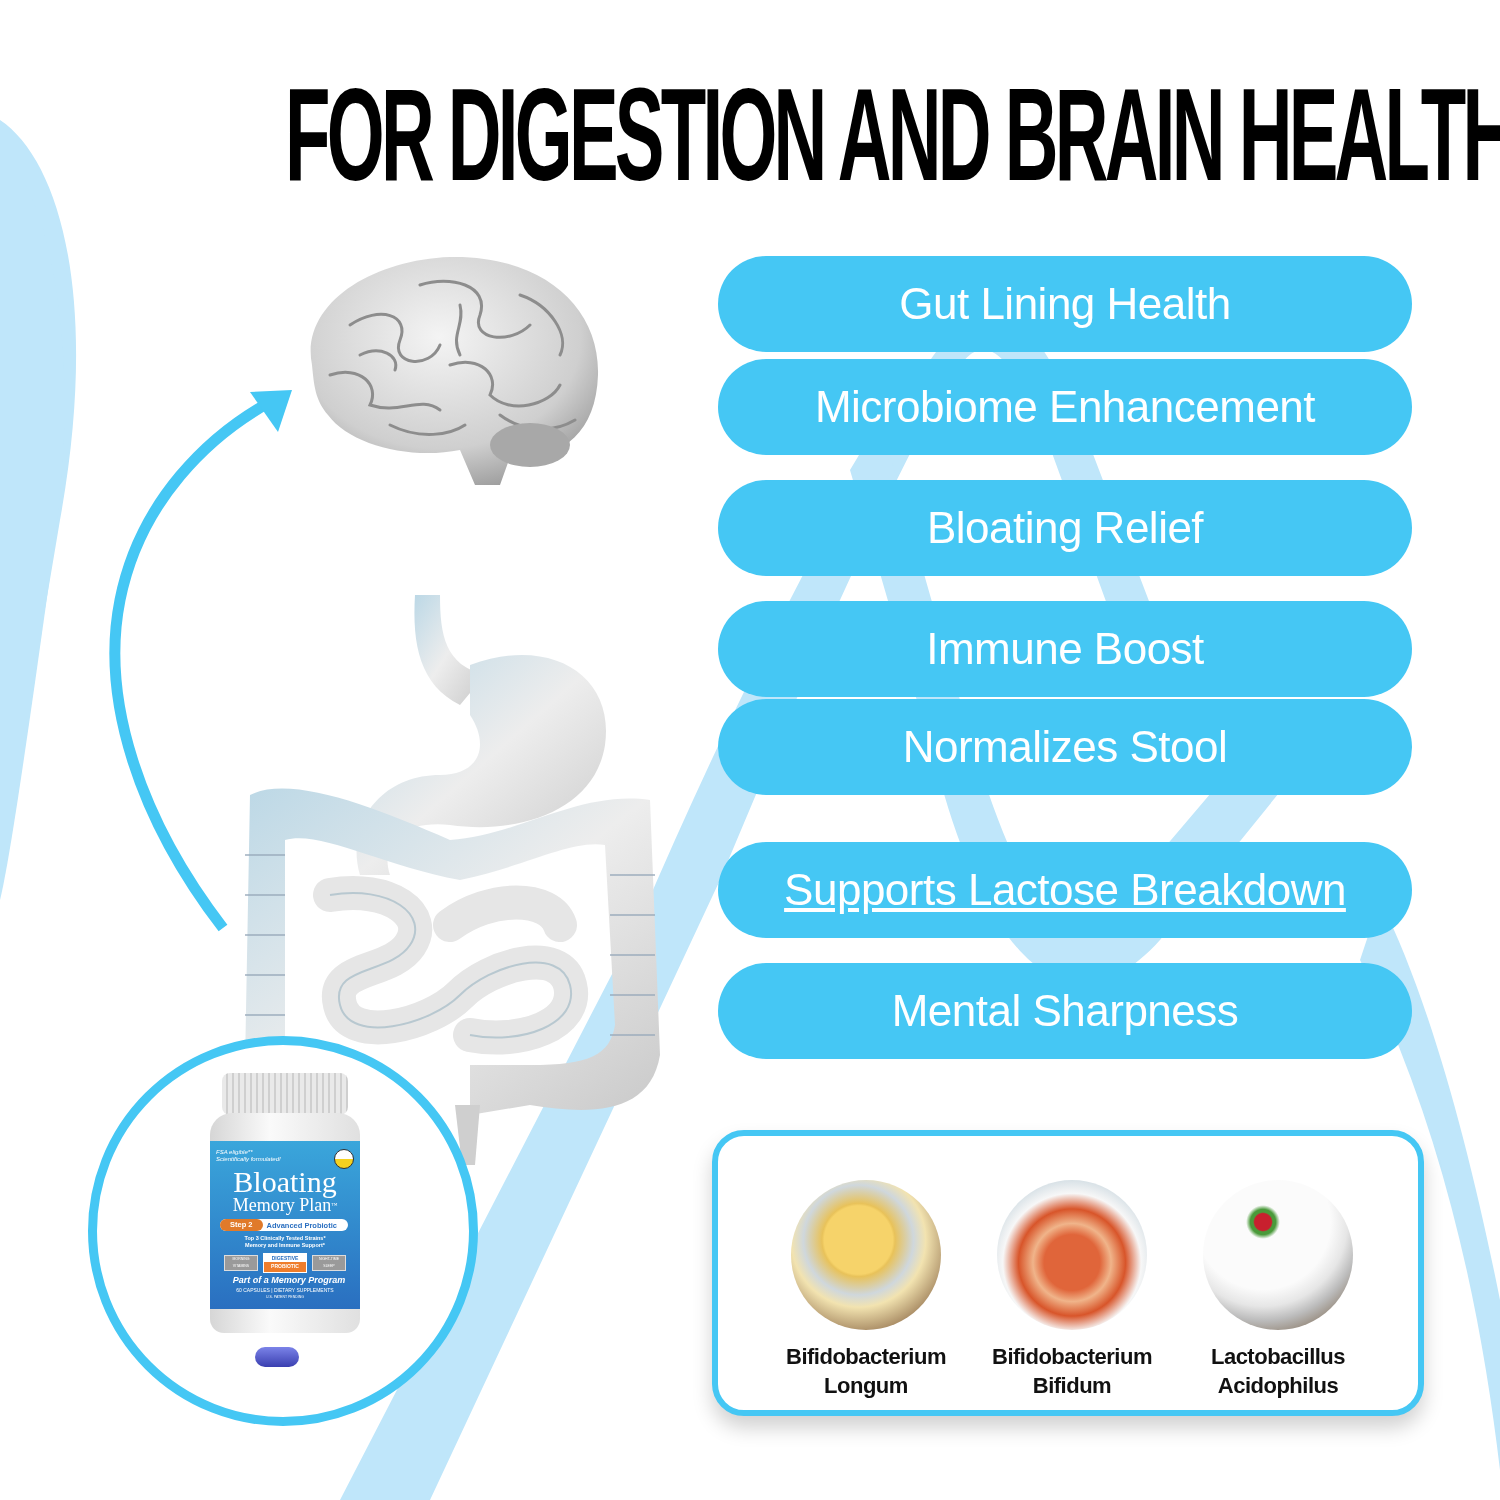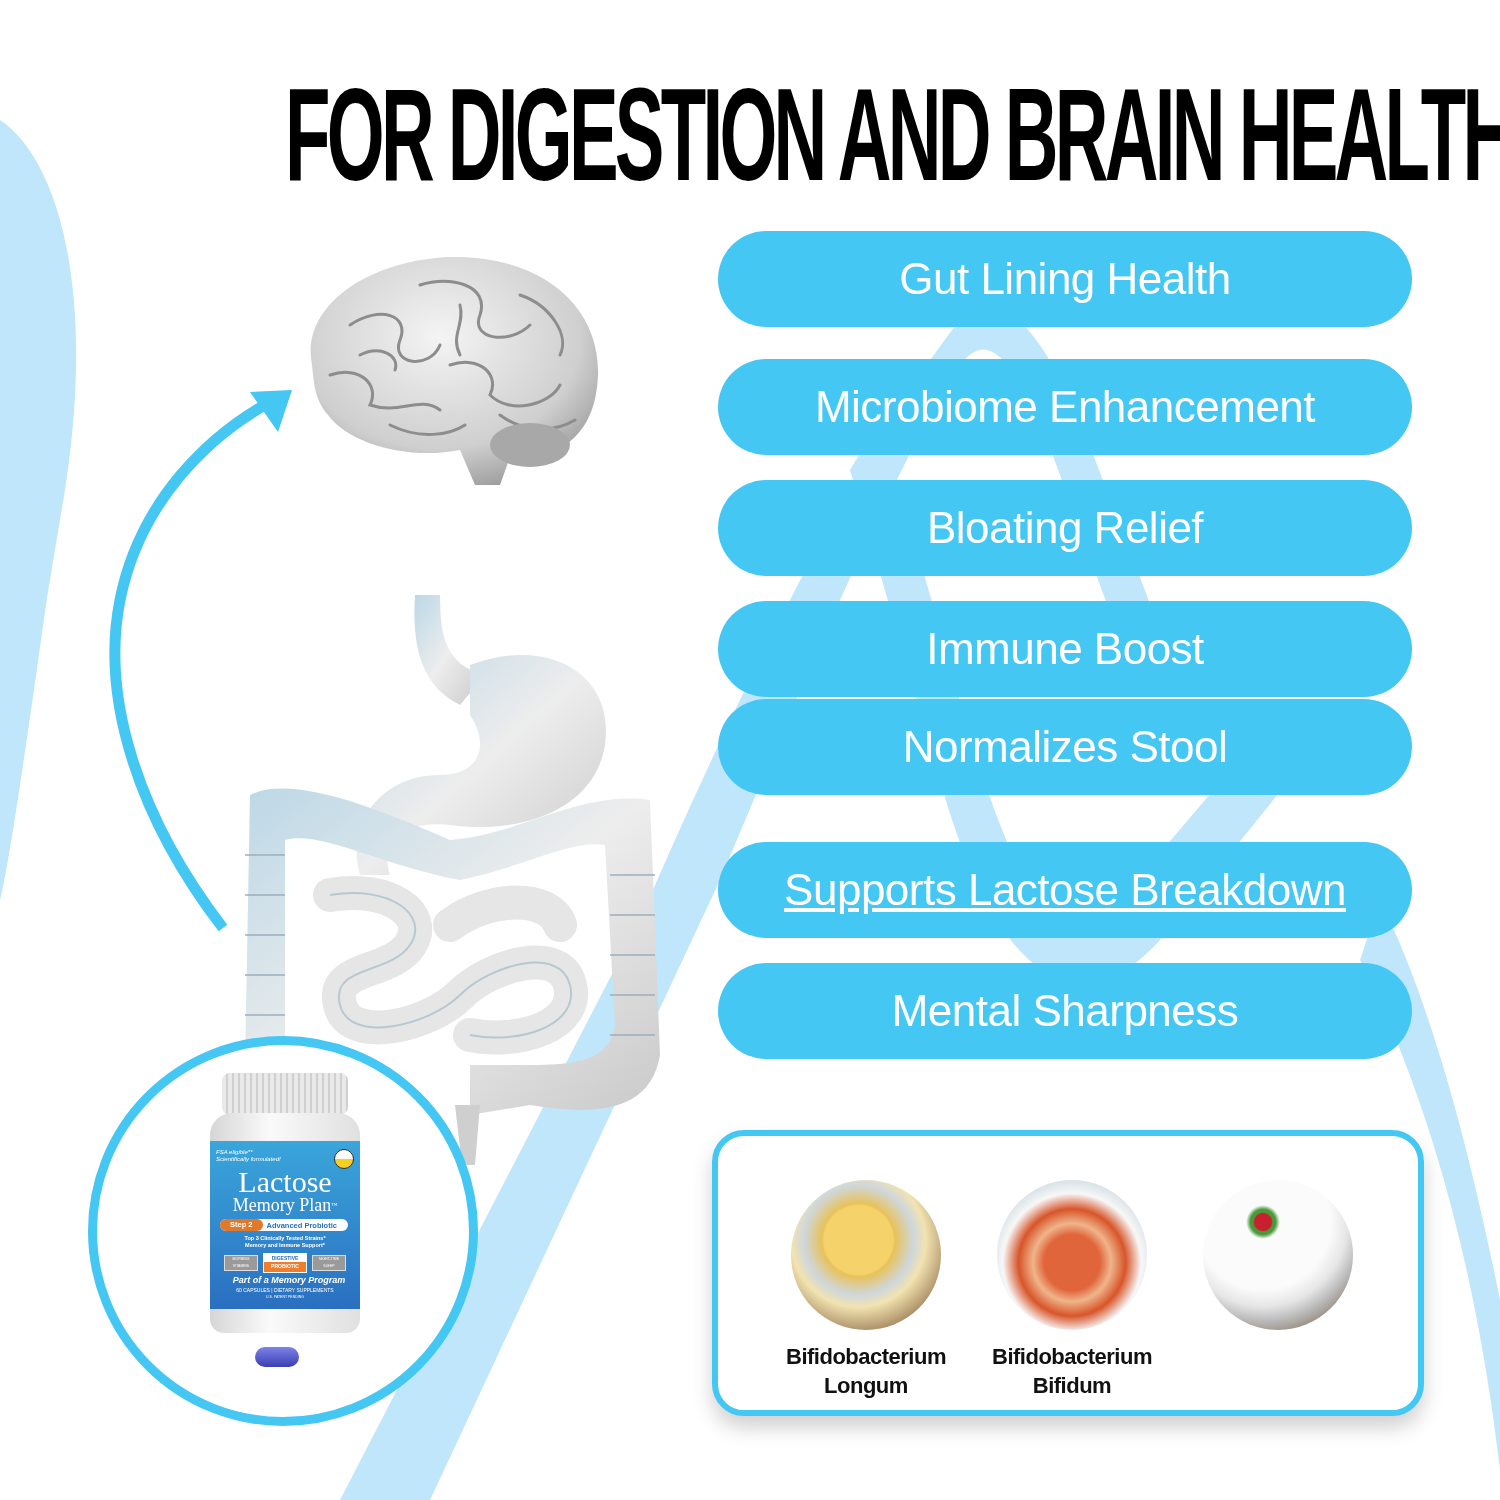--- a/index.html
+++ b/index.html
@@ -84,21 +84,21 @@
   <g fill="none" stroke="#e6e6e6" stroke-width="34" stroke-linecap="round">
     <path d="M100,300 C160,290 200,320 180,350 C160,380 100,370 110,410 C120,450 200,430 230,400 C260,370 330,350 340,390 C350,430 290,450 240,440"></path>
     <path d="M220,330 C260,300 320,300 330,330"></path>
   </g>
   <g fill="none" stroke="#b8c8d0" stroke-width="2">
     <path d="M100,300 C160,290 200,320 180,350 C160,380 100,370 110,410 C120,450 200,430 230,400 C260,370 330,350 340,390 C350,430 290,450 240,440"></path>
   </g>
   <path d="M225,510 L250,510 L245,570 L232,570 Z" fill="#cfcfcf"></path>
 </svg>
 
-<div class="pill" style="top:231px;">
+<div class="pill" style="top:256px;">
     <span>Gut Lining Health</span>
   </div>
 <div class="pill" style="top:359px;">
     <span>Microbiome Enhancement</span>
   </div>
 <div class="pill" style="top:480px;">
     <span>Bloating Relief</span>
   </div>
 <div class="pill" style="top:601px;">
     <span>Immune Boost</span>
@@ -114,21 +114,21 @@
   </div>
 
 <div class="product-circle">
   <div style="position:absolute;left:113px;top:28px;width:150px;height:260px;">
     <div style="position:absolute;left:12px;top:0;width:126px;height:42px;border-radius:8px;background:repeating-linear-gradient(90deg,#e9e9e9 0 4px,#cfcfcf 4px 6px);"></div>
     <div style="position:absolute;left:0;top:40px;width:150px;height:220px;border-radius:22px 22px 14px 14px;background:linear-gradient(90deg,#d6d6d6,#fafafa 40%,#e0e0e0);"></div>
     <div style="position:absolute;left:0;top:68px;width:150px;height:168px;background:linear-gradient(180deg,#3aa6db,#2a6fc0);color:#fff;text-align:center;">
       <div style="position:absolute;left:6px;top:8px;font-size:6px;font-style:italic;">FSA eligible**</div>
       <div style="position:absolute;left:6px;top:15px;font-size:6px;font-style:italic;">Scientifically formulated!</div>
       <div style="position:absolute;right:6px;top:8px;width:18px;height:18px;border-radius:50%;background:linear-gradient(180deg,#fff 50%,#f4d120 50%);border:1px solid #333;"></div>
-      <div style="position:absolute;left:0;width:150px;top:26px;font-family:'Liberation Serif',serif;font-size:30px;line-height:30px;">Lactose</div>
+      <div style="position:absolute;left:0;width:150px;top:26px;font-family:'Liberation Serif',serif;font-size:30px;line-height:30px;">Bloating</div>
       <div style="position:absolute;left:0;width:150px;top:55px;font-family:'Liberation Serif',serif;font-size:18px;line-height:18px;">
         <span>Memory Plan</span><span style="font-size:6px;vertical-align:top;">™</span>
       </div>
       <div style="position:absolute;left:10px;top:78px;width:128px;height:12px;border-radius:6px;background:#fff;display:flex;align-items:center;font-size:7.5px;font-weight:700;">
         <span style="background:#e07a2a;color:#fff;border-radius:6px;padding:0 10px;line-height:12px;">Step 2</span>
         <span style="color:#2a6fc0;margin-left:4px;">Advanced Probiotic</span>
       </div>
       <div style="position:absolute;left:0;width:150px;top:94px;font-size:5.5px;font-weight:700;">Top 3 Clinically Tested Strains*</div>
       <div style="position:absolute;left:0;width:150px;top:101px;font-size:5.5px;font-weight:700;">Memory and Immune Support*</div>
       <div style="position:absolute;left:14px;top:112px;width:122px;display:flex;justify-content:space-between;align-items:center;">
@@ -163,14 +163,18 @@
   </div>
   <div class="strain" style="left:254px;">
     <div class="food" style="background:radial-gradient(circle at 50% 55%,#e0653a 0 25%,#f0b48a 35%,#d8552a 48%,#f7f7f7 62%,#c8d6de 80%);"></div>
     <div class="name">
         <div>Bifidobacterium</div>
         <div>Bifidum</div>
       </div>
   </div>
   <div class="strain" style="left:460px;">
     <div class="food" style="background:radial-gradient(circle at 40% 28%,#c8202e 0 6%,#4a9a3a 7% 9%,#fbfbfb 12% 48%,#e6e6e6 60%,#bcbcbc 70%,#8a7a68 85%);"></div>
+    <div class="name">
+        <div>Lactobacillus</div>
+        <div>Acidophilus</div>
+      </div>
   </div>
 </div>
 
 </body></html>

